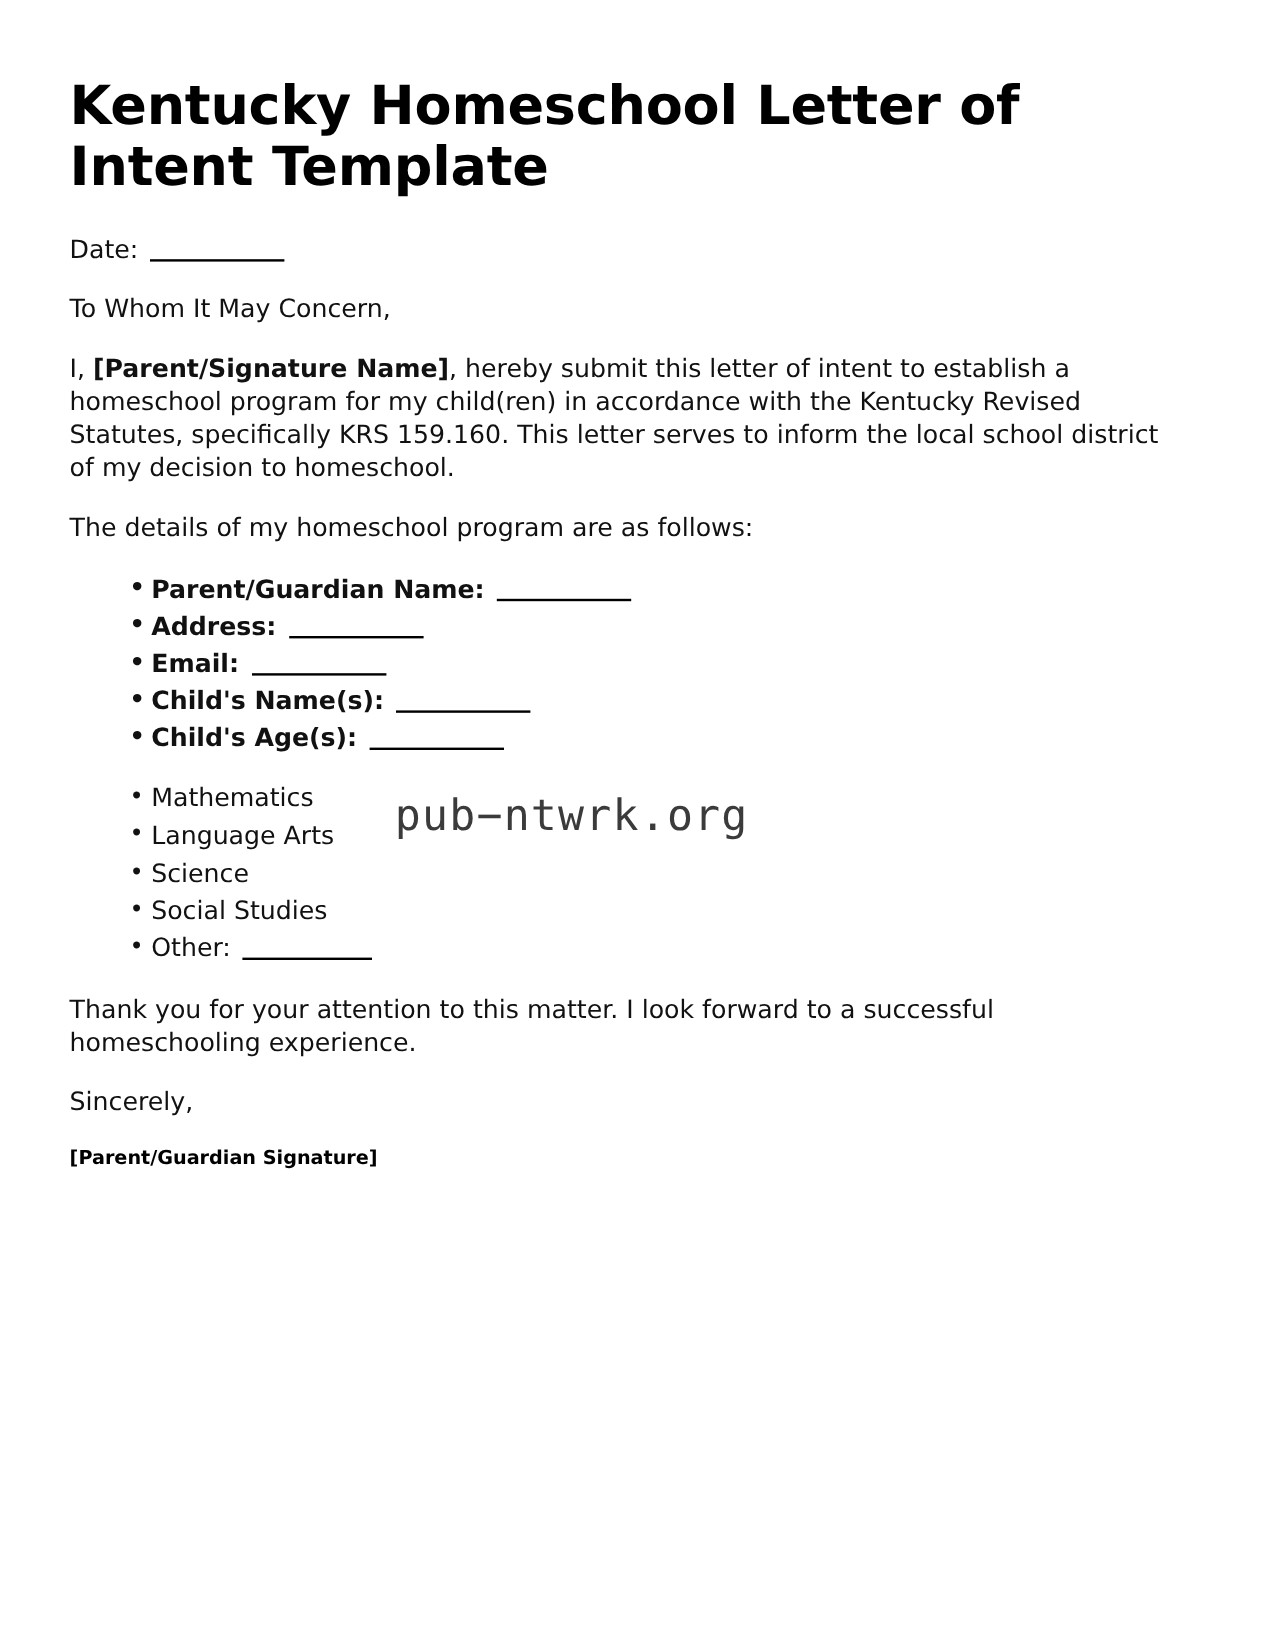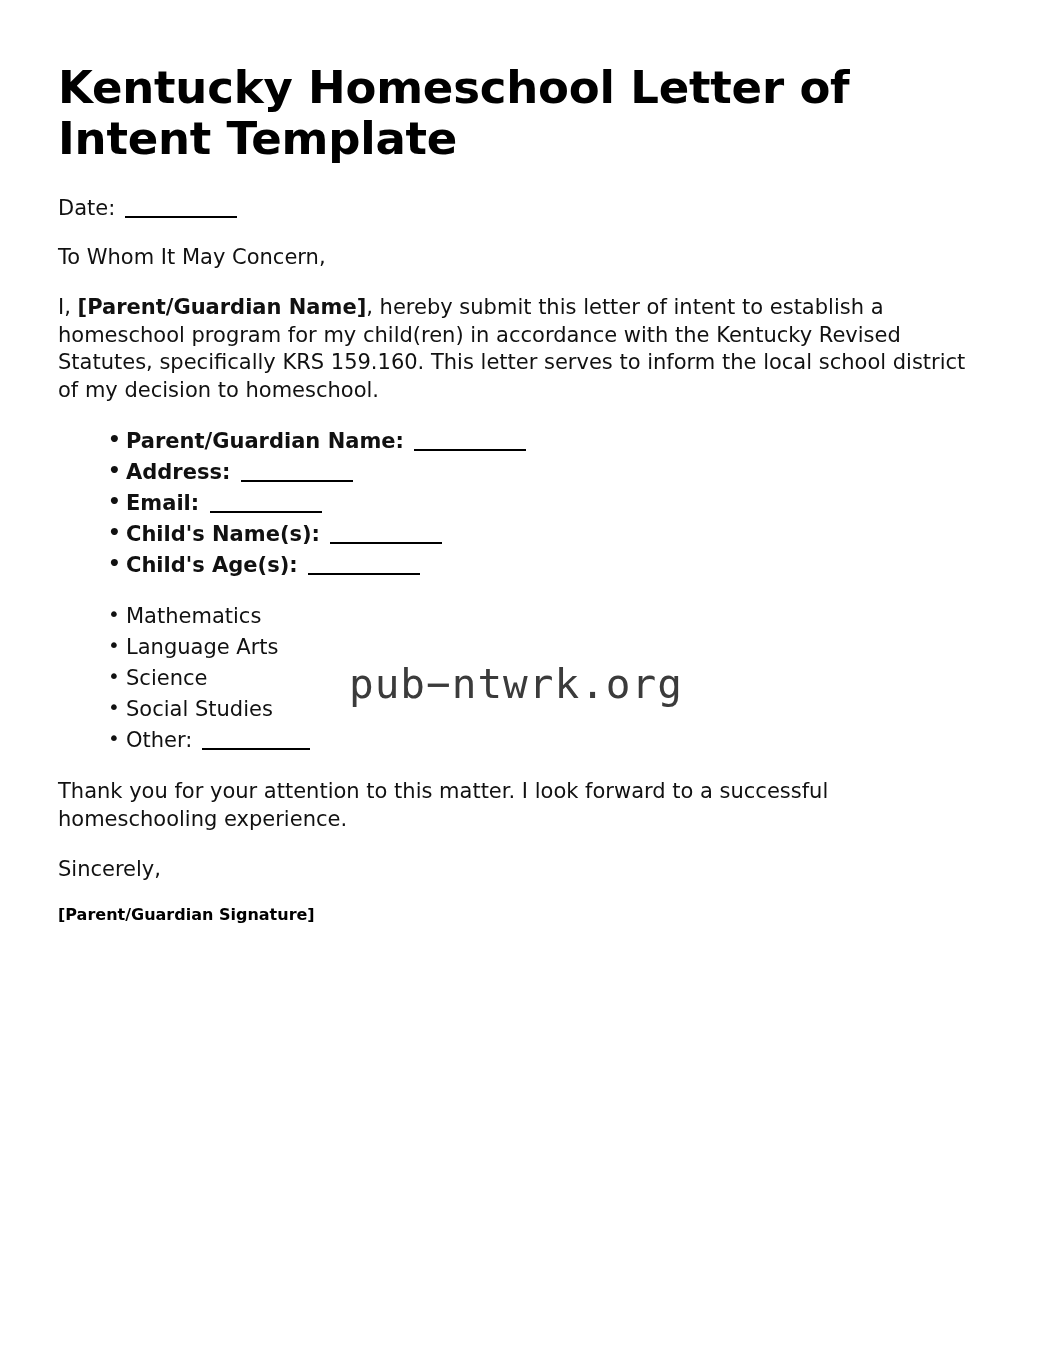--- a/index.html
+++ b/index.html
@@ -77,24 +77,24 @@
     font-size: 20px;
     line-height: 1.34;
     color: #111;
   }
   ul.doc-list.bold-list li { font-weight: bold; }
 
   ul.doc-list.subjects { margin-bottom: 24px; }
 
   .watermark {
     position: absolute;
-    left: 349px;
+    left: 329px;
     top: 660px;
     font-family: "DejaVu Sans Mono", monospace;
-    font-size: 41px;
+    font-size: 36px;
     letter-spacing: 1px;
     color: #3b3b3b;
     white-space: nowrap;
     pointer-events: none;
     user-select: none;
   }
 
   .sig {
     font-size: 16px;
     font-weight: bold;
@@ -110,23 +110,24 @@
   <h1 class="doc-title">Kentucky Homeschool Letter of Intent Template</h1>
 
   <p class="para">
     <span>Date:</span>
     <span class="blank"></span>
   </p>
 
   <p class="para">To Whom It May Concern,</p>
 
   <p class="para">
-    <span>I, </span><span class="bold">[Parent/Guardian Name]</span><span>, hereby submit this letter of intent to establish a homeschool program for my child(ren) in accordance with the Kentucky Revised Statutes, specifically KRS 159.160. This letter serves to inform the local school district of my decision to homeschool.</span>
+    <span>I, </span><span class="bold">[Parent/Signature Name]</span><span>, hereby submit this letter of intent to establish a homeschool program for my child(ren) in accordance with the Kentucky Revised Statutes, specifically KRS 159.160. This letter serves to inform the local school district of my decision to homeschool.</span>
   </p>
 
+  <p class="para">The details of my homeschool program are as follows:</p>
 
   <ul class="doc-list bold-list">
     <li>
       <span>Parent/Guardian Name:</span>
       <span class="blank"></span>
     </li>
     <li>
       <span>Address:</span>
       <span class="blank"></span>
     </li>

